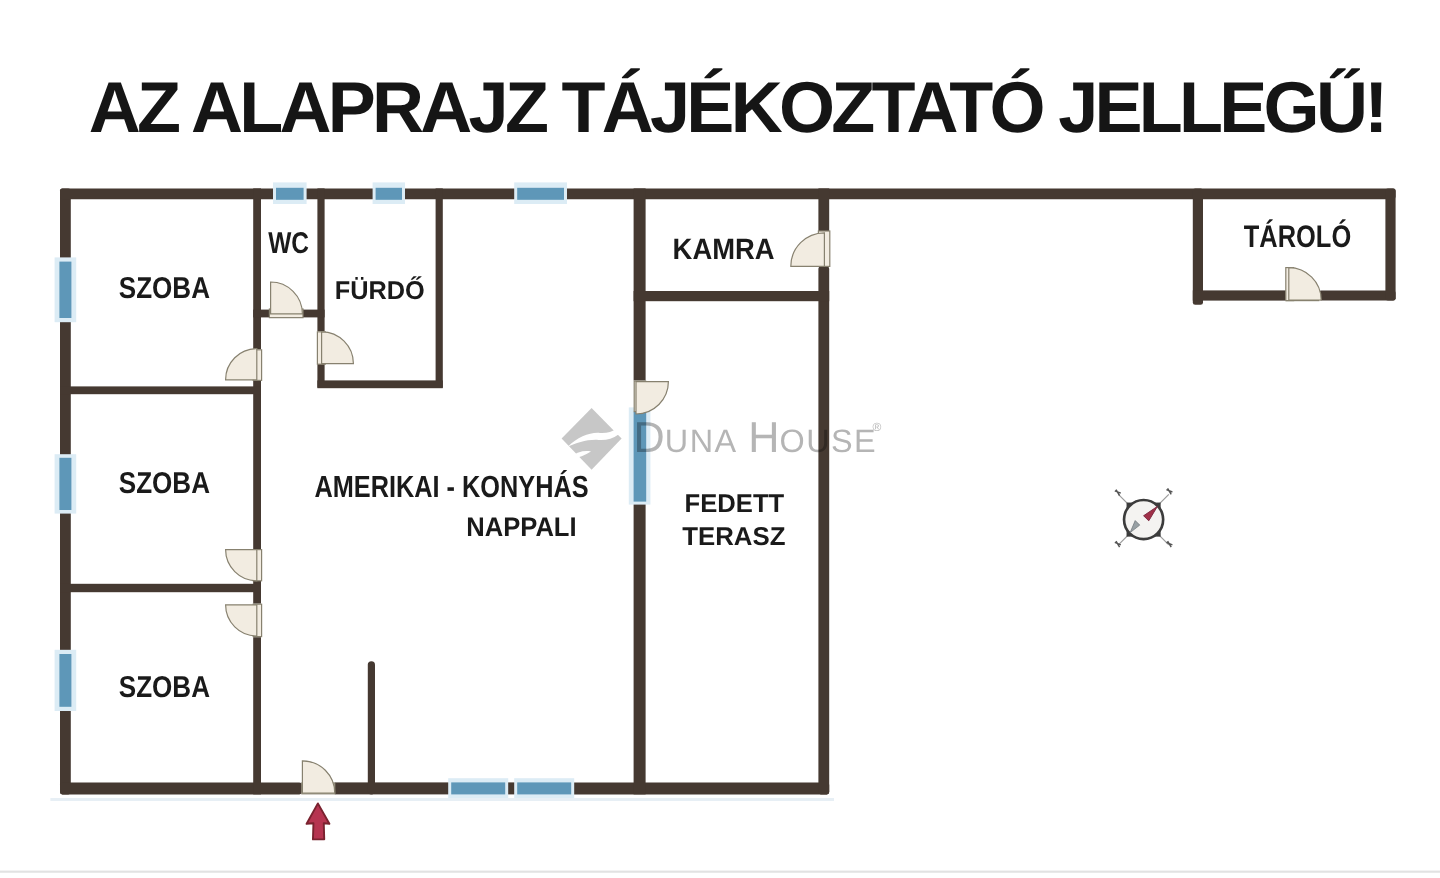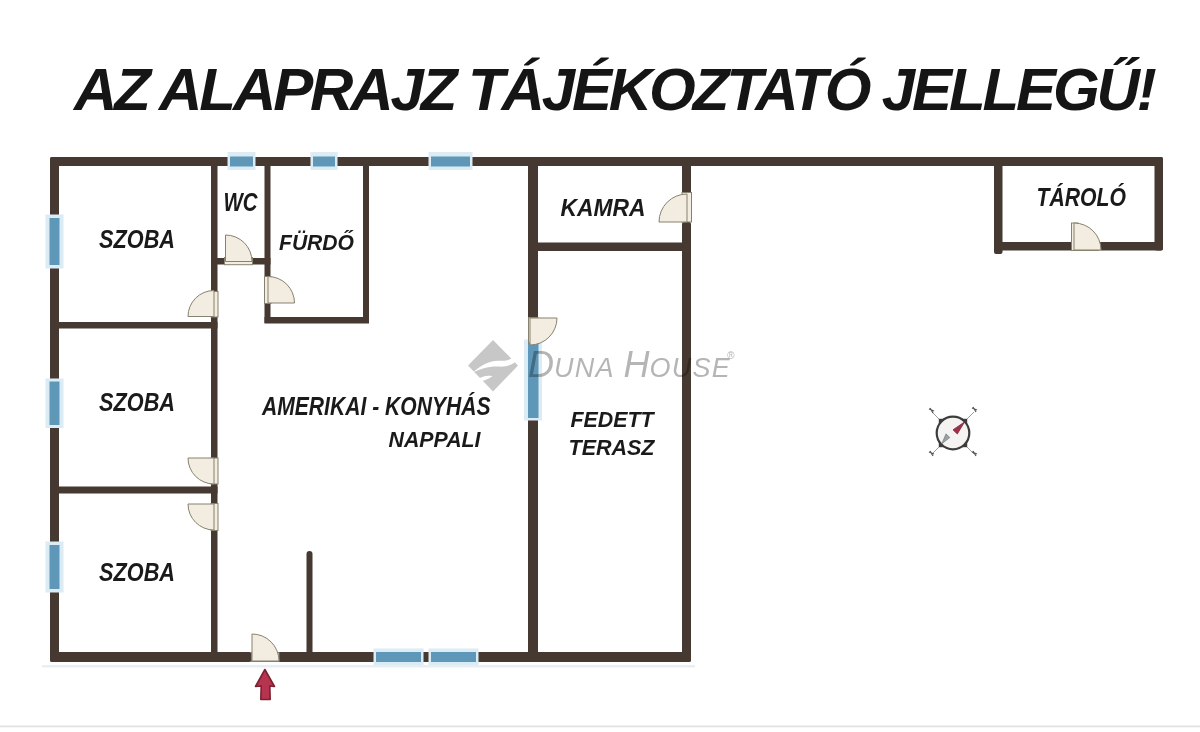--- a/index.html
+++ b/index.html
@@ -1,16 +1,16 @@
 <!DOCTYPE html>
 <html><head>
 <meta charset="utf-8">
 <style>
   html,body{margin:0;padding:0;background:#ffffff;}
-  #page{position:relative;width:1200px;height:732px;background:#ffffff;overflow:hidden;font-style:italic;}
+  #page{position:relative;width:1200px;height:732px;background:#ffffff;overflow:hidden;}
   svg{display:block;}
   text{font-family:"Liberation Sans", sans-serif;}
 </style>
 </head>
 <body>
 <div id="page">
 <svg width="1200" height="732" viewBox="0 0 1200 732" xmlns="http://www.w3.org/2000/svg">
 
 <text x="74" y="110" font-size="60" font-weight="bold" fill="#151515" letter-spacing="-3.1">AZ ALAPRAJZ TÁJÉKOZTATÓ JELLEGŰ!</text>
 

